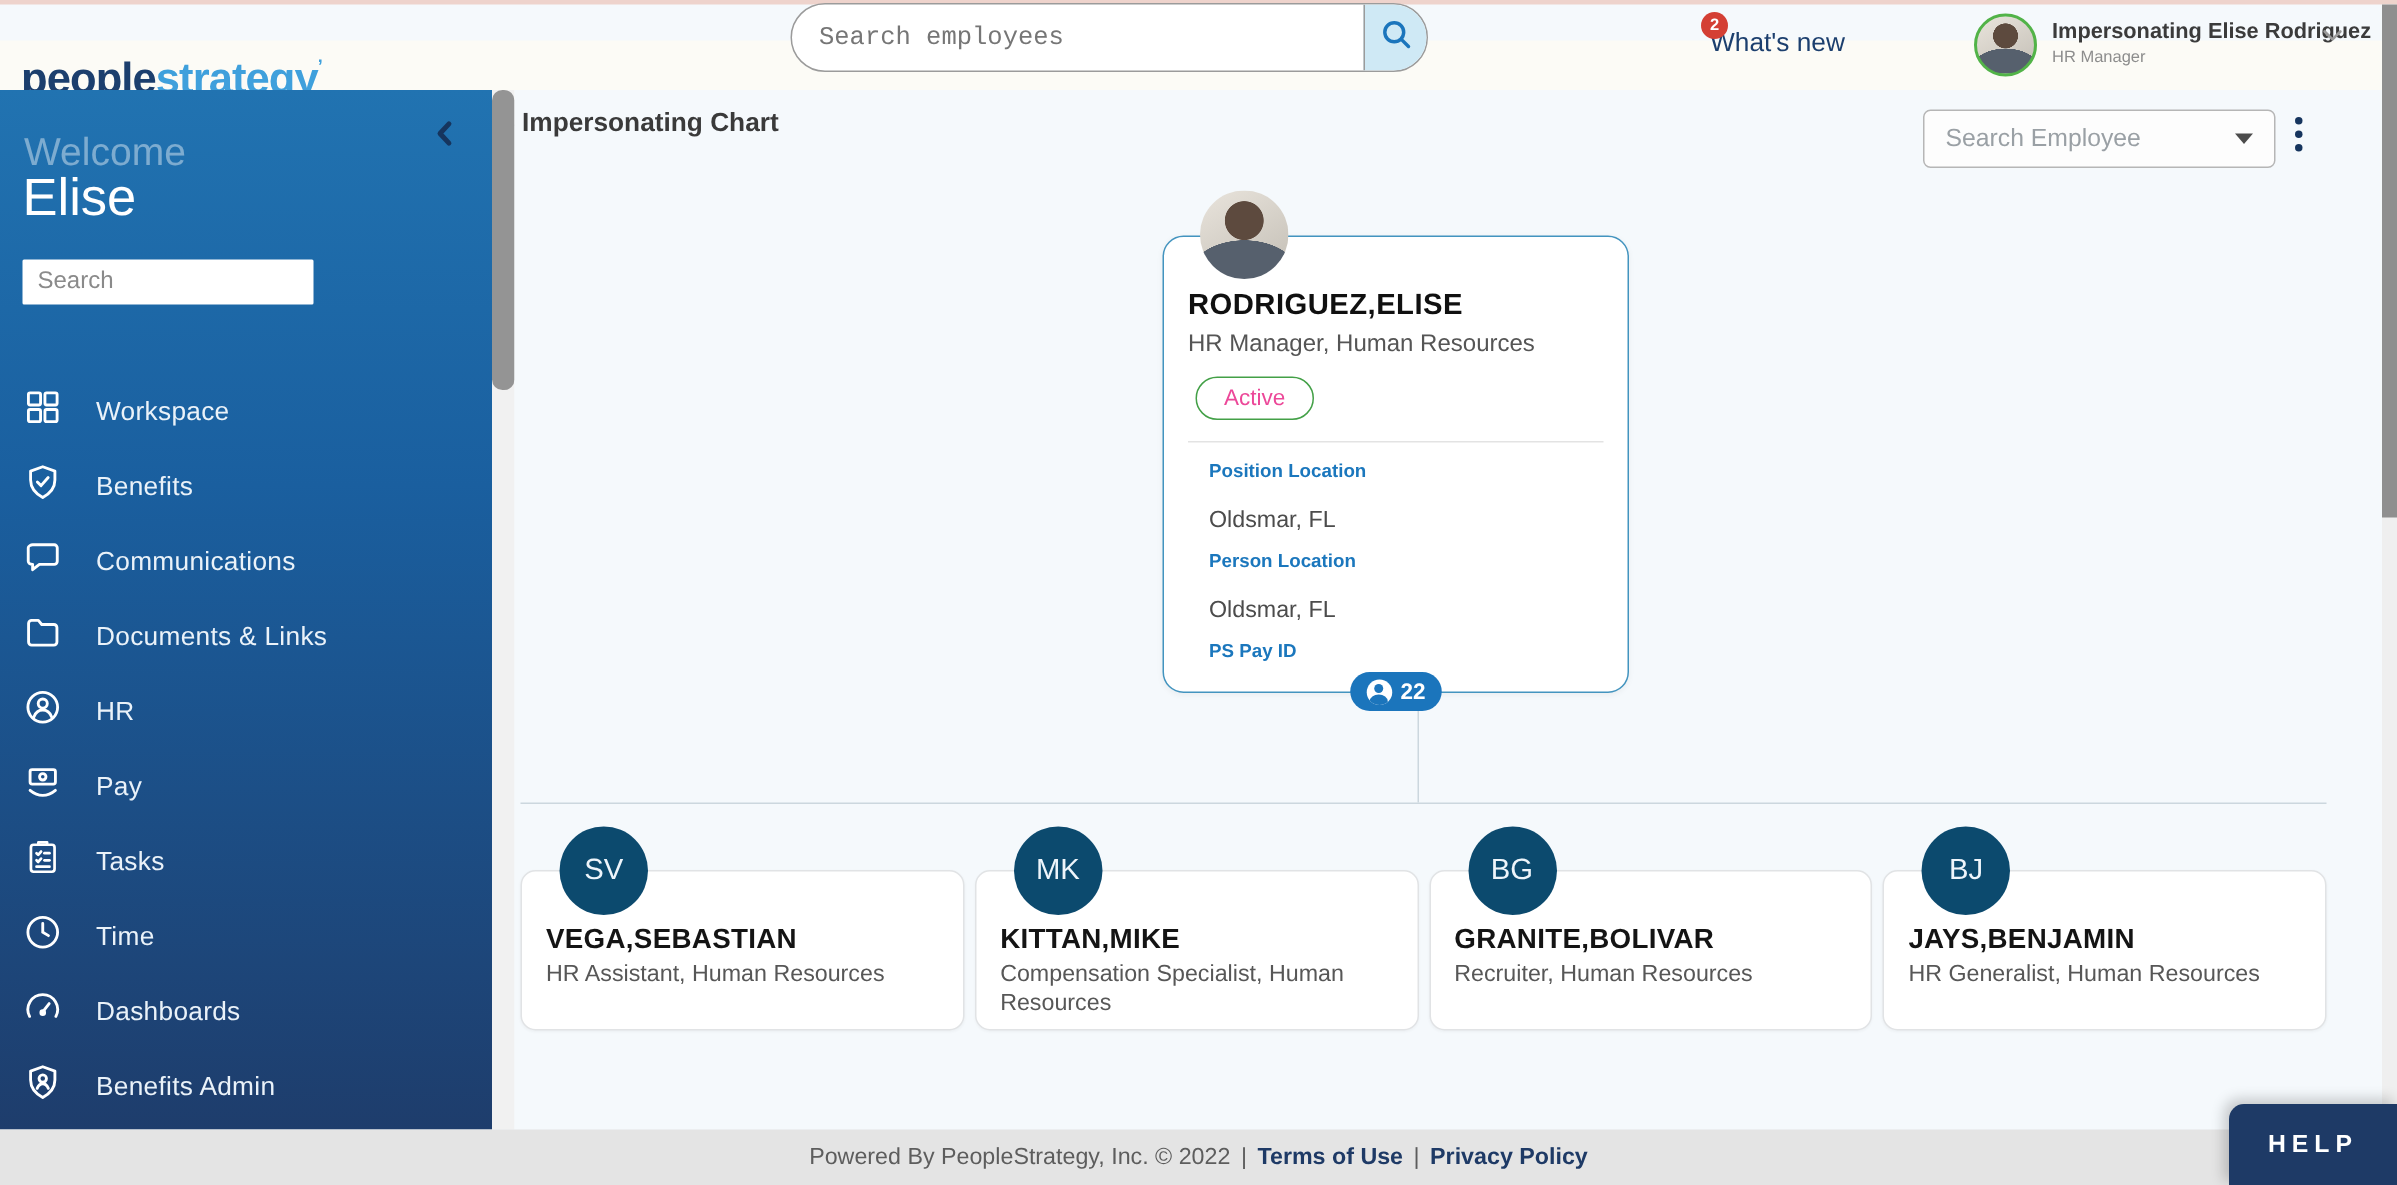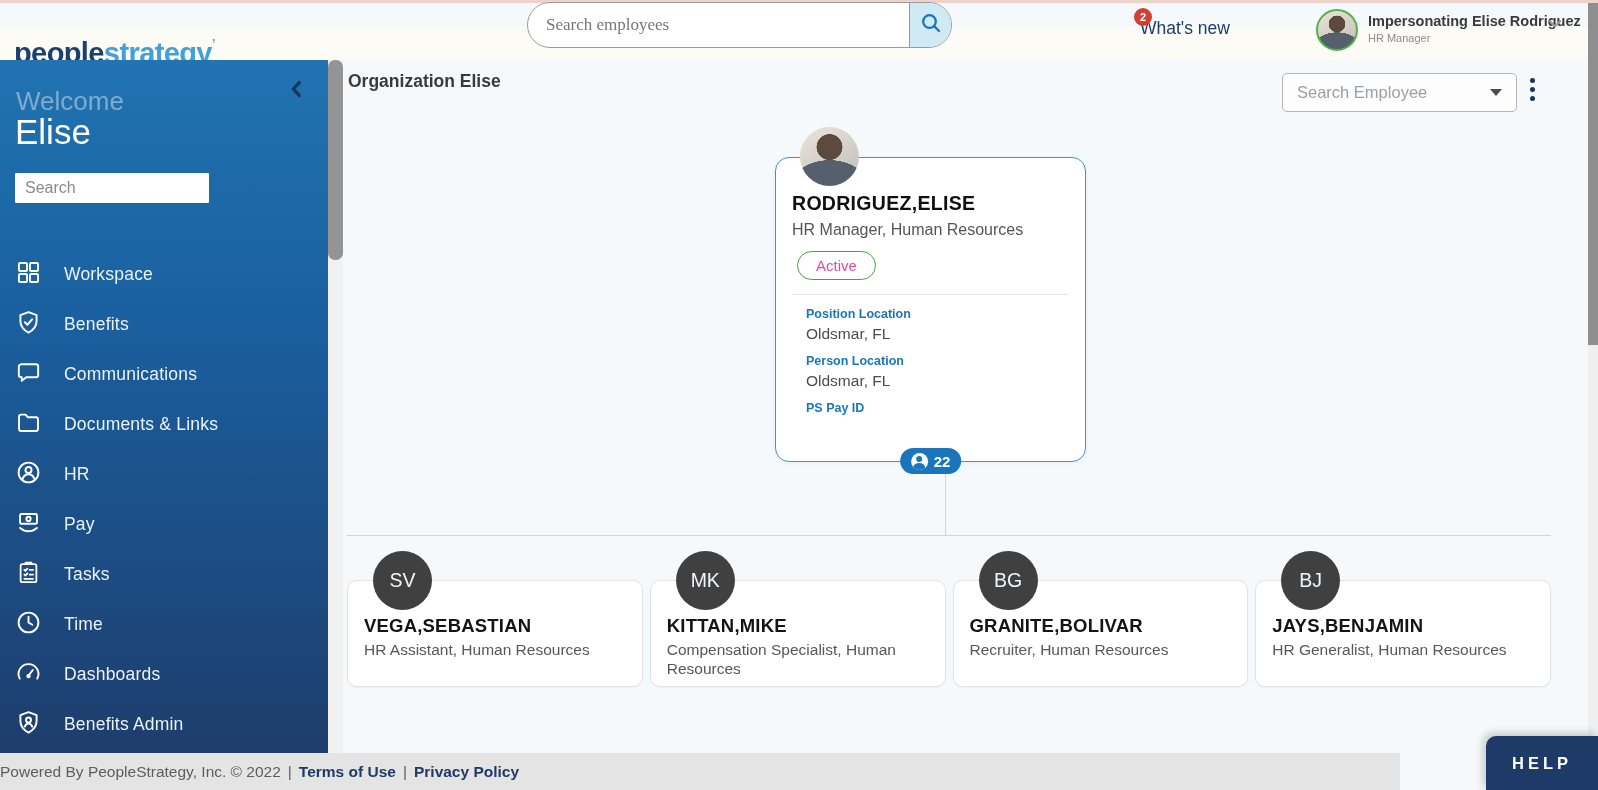--- a/index.html
+++ b/index.html
@@ -10,21 +10,21 @@
   .topline{position:absolute;left:0;top:0;width:100%;height:3px;background:#eed3cc;}
   .header{position:absolute;left:0;top:3px;width:100%;height:57px;background:#fcfbf6;
           border-bottom:1px solid #d8dadc;box-sizing:border-box;margin-top:24px;}
   .logo{position:absolute;left:14px;top:10px;font-size:29px;font-weight:800;letter-spacing:-.6px;}
   .logo .p1{color:#1c3f6e;}
   .logo .p2{color:#3fa0dc;}
   .logo .mark{color:#3fa0dc;font-size:12px;vertical-align:top;}
   .hsearch{position:absolute;left:527px;top:2px;width:425px;height:46px;background:#fff;
            border:1px solid #9b9b9b;border-radius:23px;display:flex;overflow:hidden;box-sizing:border-box;}
   .hsearch input{flex:1;border:0;outline:0;background:transparent;padding:0 12px 0 18px;
-           font-size:17px;color:#333;font-family:Liberation Serif, serif;}
+           font-size:17px;color:#333;font-family:Liberation Mono, monospace;}
   .hsearch input::placeholder{color:#767676;}
   .hsearch .sbtn{width:41px;background:#cfe9f5;border-left:1px solid #9b9b9b;
            display:flex;align-items:center;justify-content:center;cursor:pointer;}
   .wn-badge{position:absolute;left:1134px;top:8px;width:18px;height:18px;border-radius:50%;
            background:#d43f34;color:#fff;font-size:11px;font-weight:700;
            display:flex;align-items:center;justify-content:center;z-index:2;}
   .whatsnew{position:absolute;left:1140px;top:18px;color:#1c3f6e;font-size:17.5px;cursor:pointer;}
   .uavatar{position:absolute;left:1316px;top:9px;width:42px;height:42px;border-radius:50%;
            border:2px solid #52b348;box-sizing:border-box;overflow:hidden;cursor:pointer;
            background:
@@ -74,47 +74,47 @@
              radial-gradient(ellipse 62% 40% at 50% 96%, #56606d 0 99%, transparent 100%),
              linear-gradient(150deg,#e9e4dc 0%,#c2bdb4 100%);}
   .rc-name{margin:34px 16px 0;font-size:19.5px;font-weight:800;color:#101010;letter-spacing:.3px;}
   .rc-title{margin:6px 16px 0;font-size:16px;color:#555;}
   .rc-status{display:inline-block;margin:12px 0 0 21px;padding:5px 18px;border:1.5px solid #43a047;
            border-radius:18px;color:#ec4899;font-size:15px;}
   .rc-divider{margin:14px 16px 0;border-top:1px solid #e3e3e3;}
   .rc-fields{margin:12px 16px 0 30px;}
   .rc-field{margin-bottom:11px;}
   .rc-label{font-size:12.5px;font-weight:700;color:#1b77bd;}
-  .rc-value{margin-top:4px;font-size:15.5px;color:#4c4c4c;}
+  .rc-value{margin-top:17px;font-size:15.5px;color:#4c4c4c;}
   .rc-badge{position:absolute;left:50%;bottom:-13px;transform:translateX(-50%);height:26px;
            background:#1b75bc;border-radius:13px;display:flex;align-items:center;gap:6px;
            padding:0 11px;color:#fff;font-weight:700;font-size:15px;cursor:pointer;z-index:3;}
   .badge-person{width:17px;height:17px;border-radius:50%;background:#fff;position:relative;overflow:hidden;}
   .badge-person::before{content:"";position:absolute;left:5.5px;top:3px;width:6px;height:6px;
            border-radius:50%;background:#1b75bc;}
   .badge-person::after{content:"";position:absolute;left:2.5px;top:10.5px;width:12px;height:9px;
            border-radius:50%;background:#1b75bc;}
 
   
   .v-line{position:absolute;left:945px;top:473px;width:1px;height:62px;background:#ccd7de;}
   .h-line{position:absolute;left:347px;top:535px;width:1204px;height:1px;background:#ccd7de;}
 
   
   .children{position:absolute;left:347px;top:580px;width:1204px;display:flex;gap:7px;}
   .child-card{position:relative;flex:1;height:107px;background:#fff;border:1px solid #e1e3e5;
            border-radius:10px;box-shadow:0 1px 2px rgba(0,0,0,.04);box-sizing:border-box;cursor:pointer;}
   .child-avatar{position:absolute;left:25px;top:-30px;width:59px;height:59px;border-radius:50%;
-           background:#404040;color:#eef5fb;display:flex;align-items:center;justify-content:center;
+           background:#0c4a6e;color:#eef5fb;display:flex;align-items:center;justify-content:center;
            font-size:19.5px;}
   .cc-name{margin:34px 16px 0;font-size:18.5px;font-weight:800;color:#141414;letter-spacing:.2px;}
   .cc-title{margin:4px 16px 0;font-size:15.5px;color:#575757;line-height:1.22;}
 
   
-  .footer{position:absolute;left:0;top:753px;width:1400px;height:37px;background:#e4e4e4;
-           display:flex;align-items:center;justify-content:flex-start;font-size:15.5px;color:#5d5d5d;}
+  .footer{position:absolute;left:0;top:753px;width:1598px;height:37px;background:#e4e4e4;
+           display:flex;align-items:center;justify-content:center;font-size:15.5px;color:#5d5d5d;}
   .footer .sep{margin:0 7px;}
   .footer .flink{color:#1e3a66;font-weight:700;cursor:pointer;text-decoration:none;}
   .help{position:absolute;right:0;bottom:0;width:112px;height:54px;background:#1e3a66;
            border-radius:10px 0 0 0;color:#fff;display:flex;align-items:center;justify-content:center;
            font-size:16.5px;font-weight:700;letter-spacing:4px;box-shadow:-3px -3px 9px rgba(0,0,0,.2);
            cursor:pointer;z-index:6;}
   .r-scroll{position:absolute;right:0;top:3px;width:10px;height:787px;background:#efefef;}
   .r-thumb{position:absolute;left:0;top:0;width:10px;height:342px;background:#8f8f8f;cursor:pointer;}
 </style>
 </head>
@@ -237,21 +237,21 @@
             </svg></span>
         <span class="lbl">Benefits Admin</span>
       </div>
     </div>
   </div>
   <div class="sb-scroll">
     <div class="sb-thumb"></div>
   </div>
 
   <div class="main"></div>
-  <div class="ptitle">Organization Elise</div>
+  <div class="ptitle">Impersonating Chart</div>
   <div class="emp-select">
     <span class="ph">Search Employee</span>
     <span class="caret"></span>
   </div>
   <div class="kebab">
       <i></i>
       <i></i>
       <i></i>
     </div>
 

